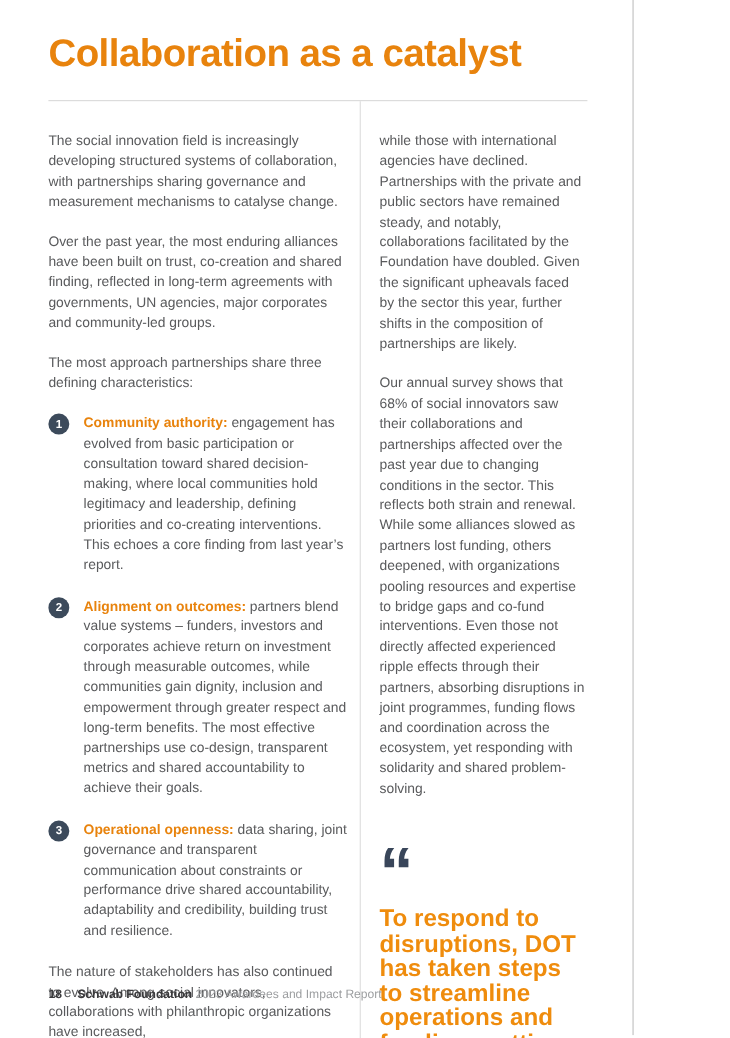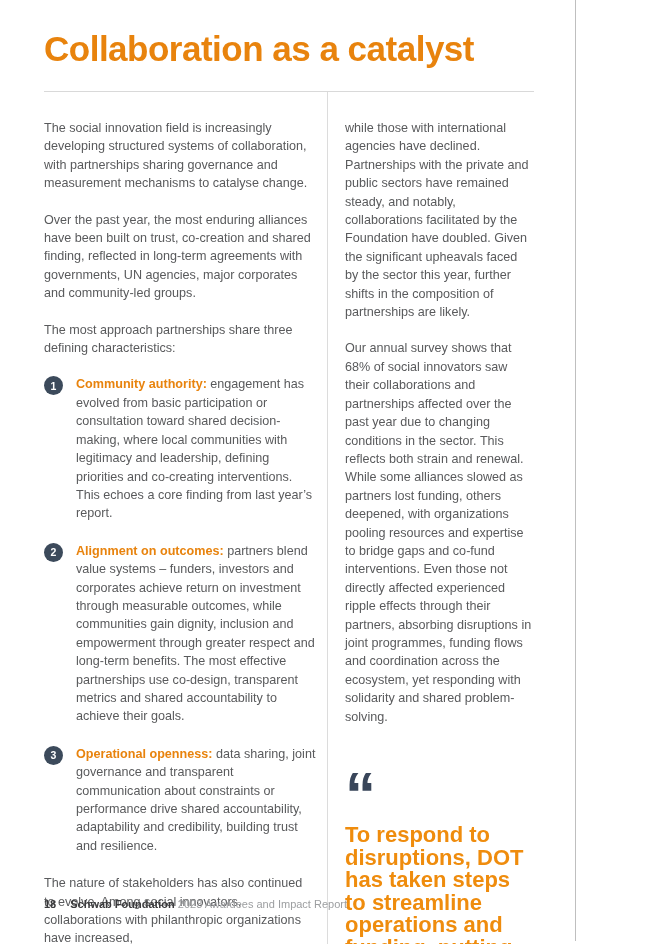--- a/index.html
+++ b/index.html
@@ -118,21 +118,21 @@
     <div class="rule"></div>
 
     <div class="columns">
       <div class="col-left">
         <p class="body-text para">The social innovation field is increasingly developing structured systems of collaboration, with partnerships sharing governance and measurement mechanisms to catalyse change.</p>
         <p class="body-text para">Over the past year, the most enduring alliances have been built on trust, co-creation and shared finding, reflected in long-term agreements with governments, UN agencies, major corporates and community-led groups.</p>
         <p class="body-text para">The most approach partnerships share three defining characteristics:</p>
 
         <div class="num-item">
           <div class="num-badge">1</div>
-          <div class="num-body list-text"><span class="item-label">Community authority:</span><span> engagement has evolved from basic participation or consultation toward shared decision-making, where local communities with legitimacy and leadership, defining priorities and co-creating interventions. This echoes a core finding from last year’s report.</span></div>
+          <div class="num-body list-text"><span class="item-label">Community authority:</span><span> engagement has evolved from basic participation or consultation toward shared decision-making, where local communities hold legitimacy and leadership, defining priorities and co-creating interventions. This echoes a core finding from last year’s report.</span></div>
         </div>
 
         <div class="num-item">
           <div class="num-badge">2</div>
           <div class="num-body list-text"><span class="item-label">Alignment on outcomes:</span><span> partners blend value systems – funders, investors and corporates achieve return on investment through measurable outcomes, while communities gain dignity, inclusion and empowerment through greater respect and long-term benefits. The most effective partnerships use co-design, transparent metrics and shared accountability to achieve their goals.</span></div>
         </div>
 
         <div class="num-item">
           <div class="num-badge">3</div>
           <div class="num-body list-text"><span class="item-label">Operational openness:</span><span> data sharing, joint governance and transparent communication about constraints or performance drive shared accountability, adaptability and credibility, building trust and resilience.</span></div>

